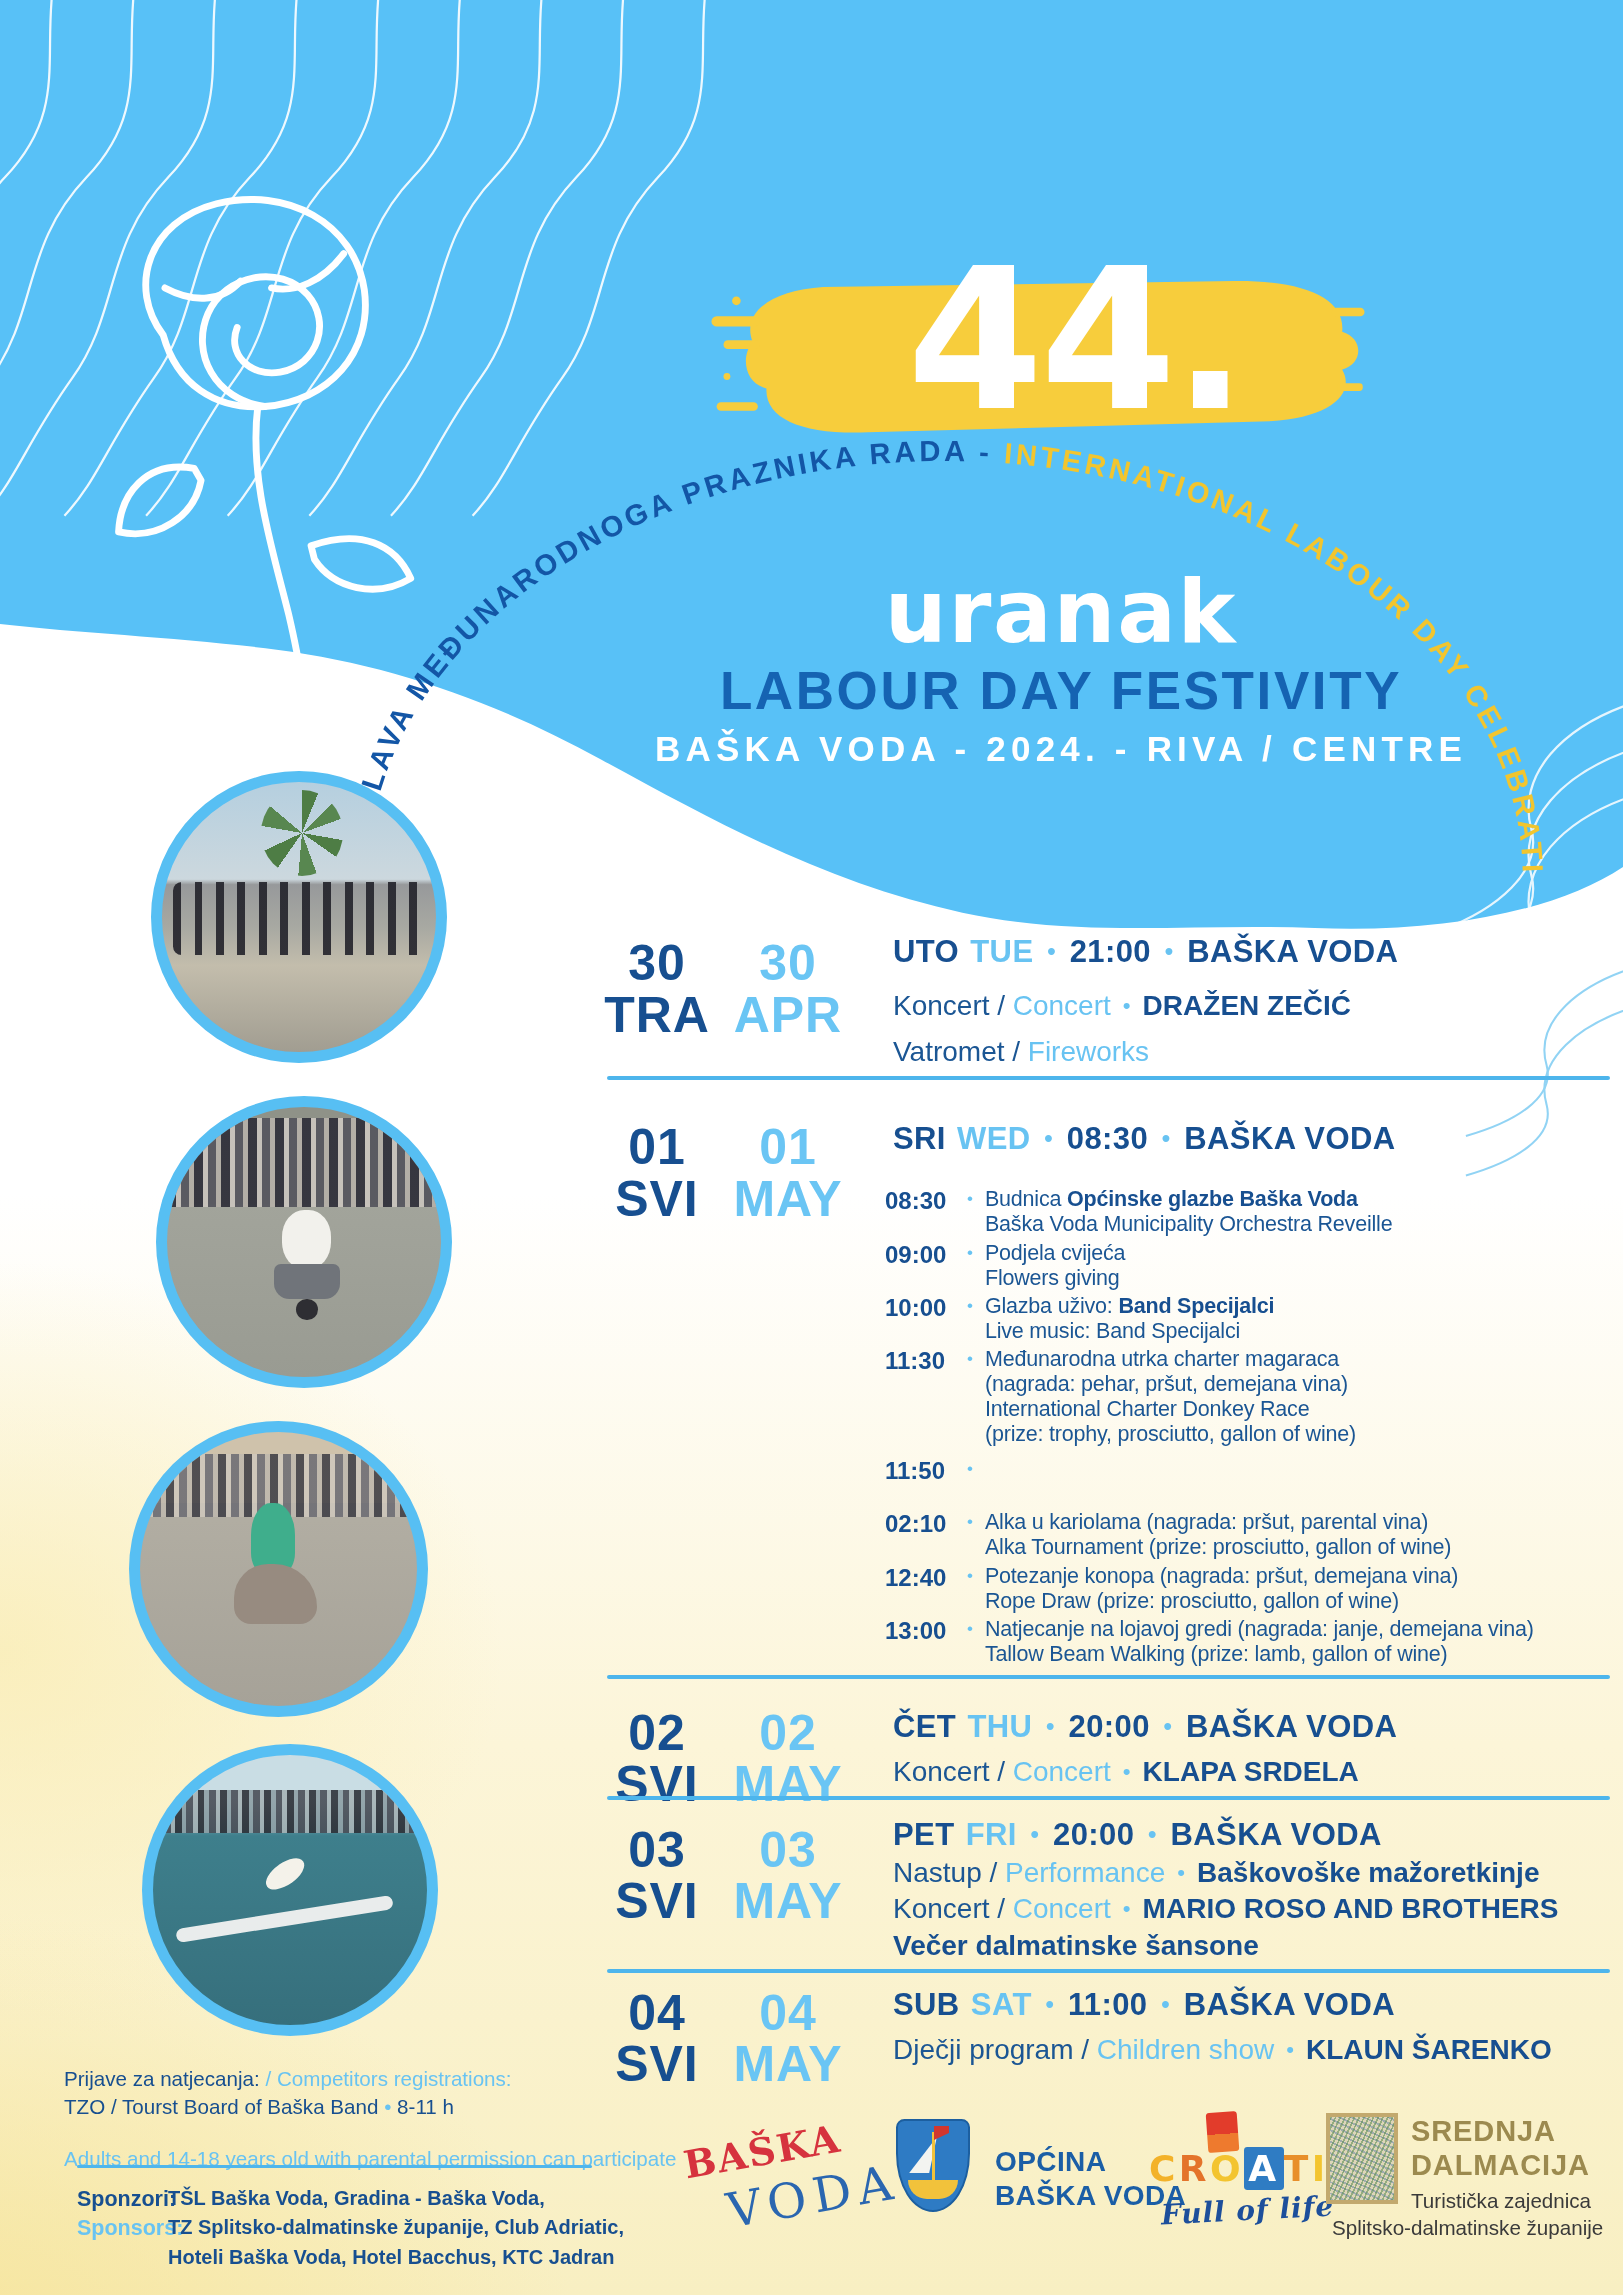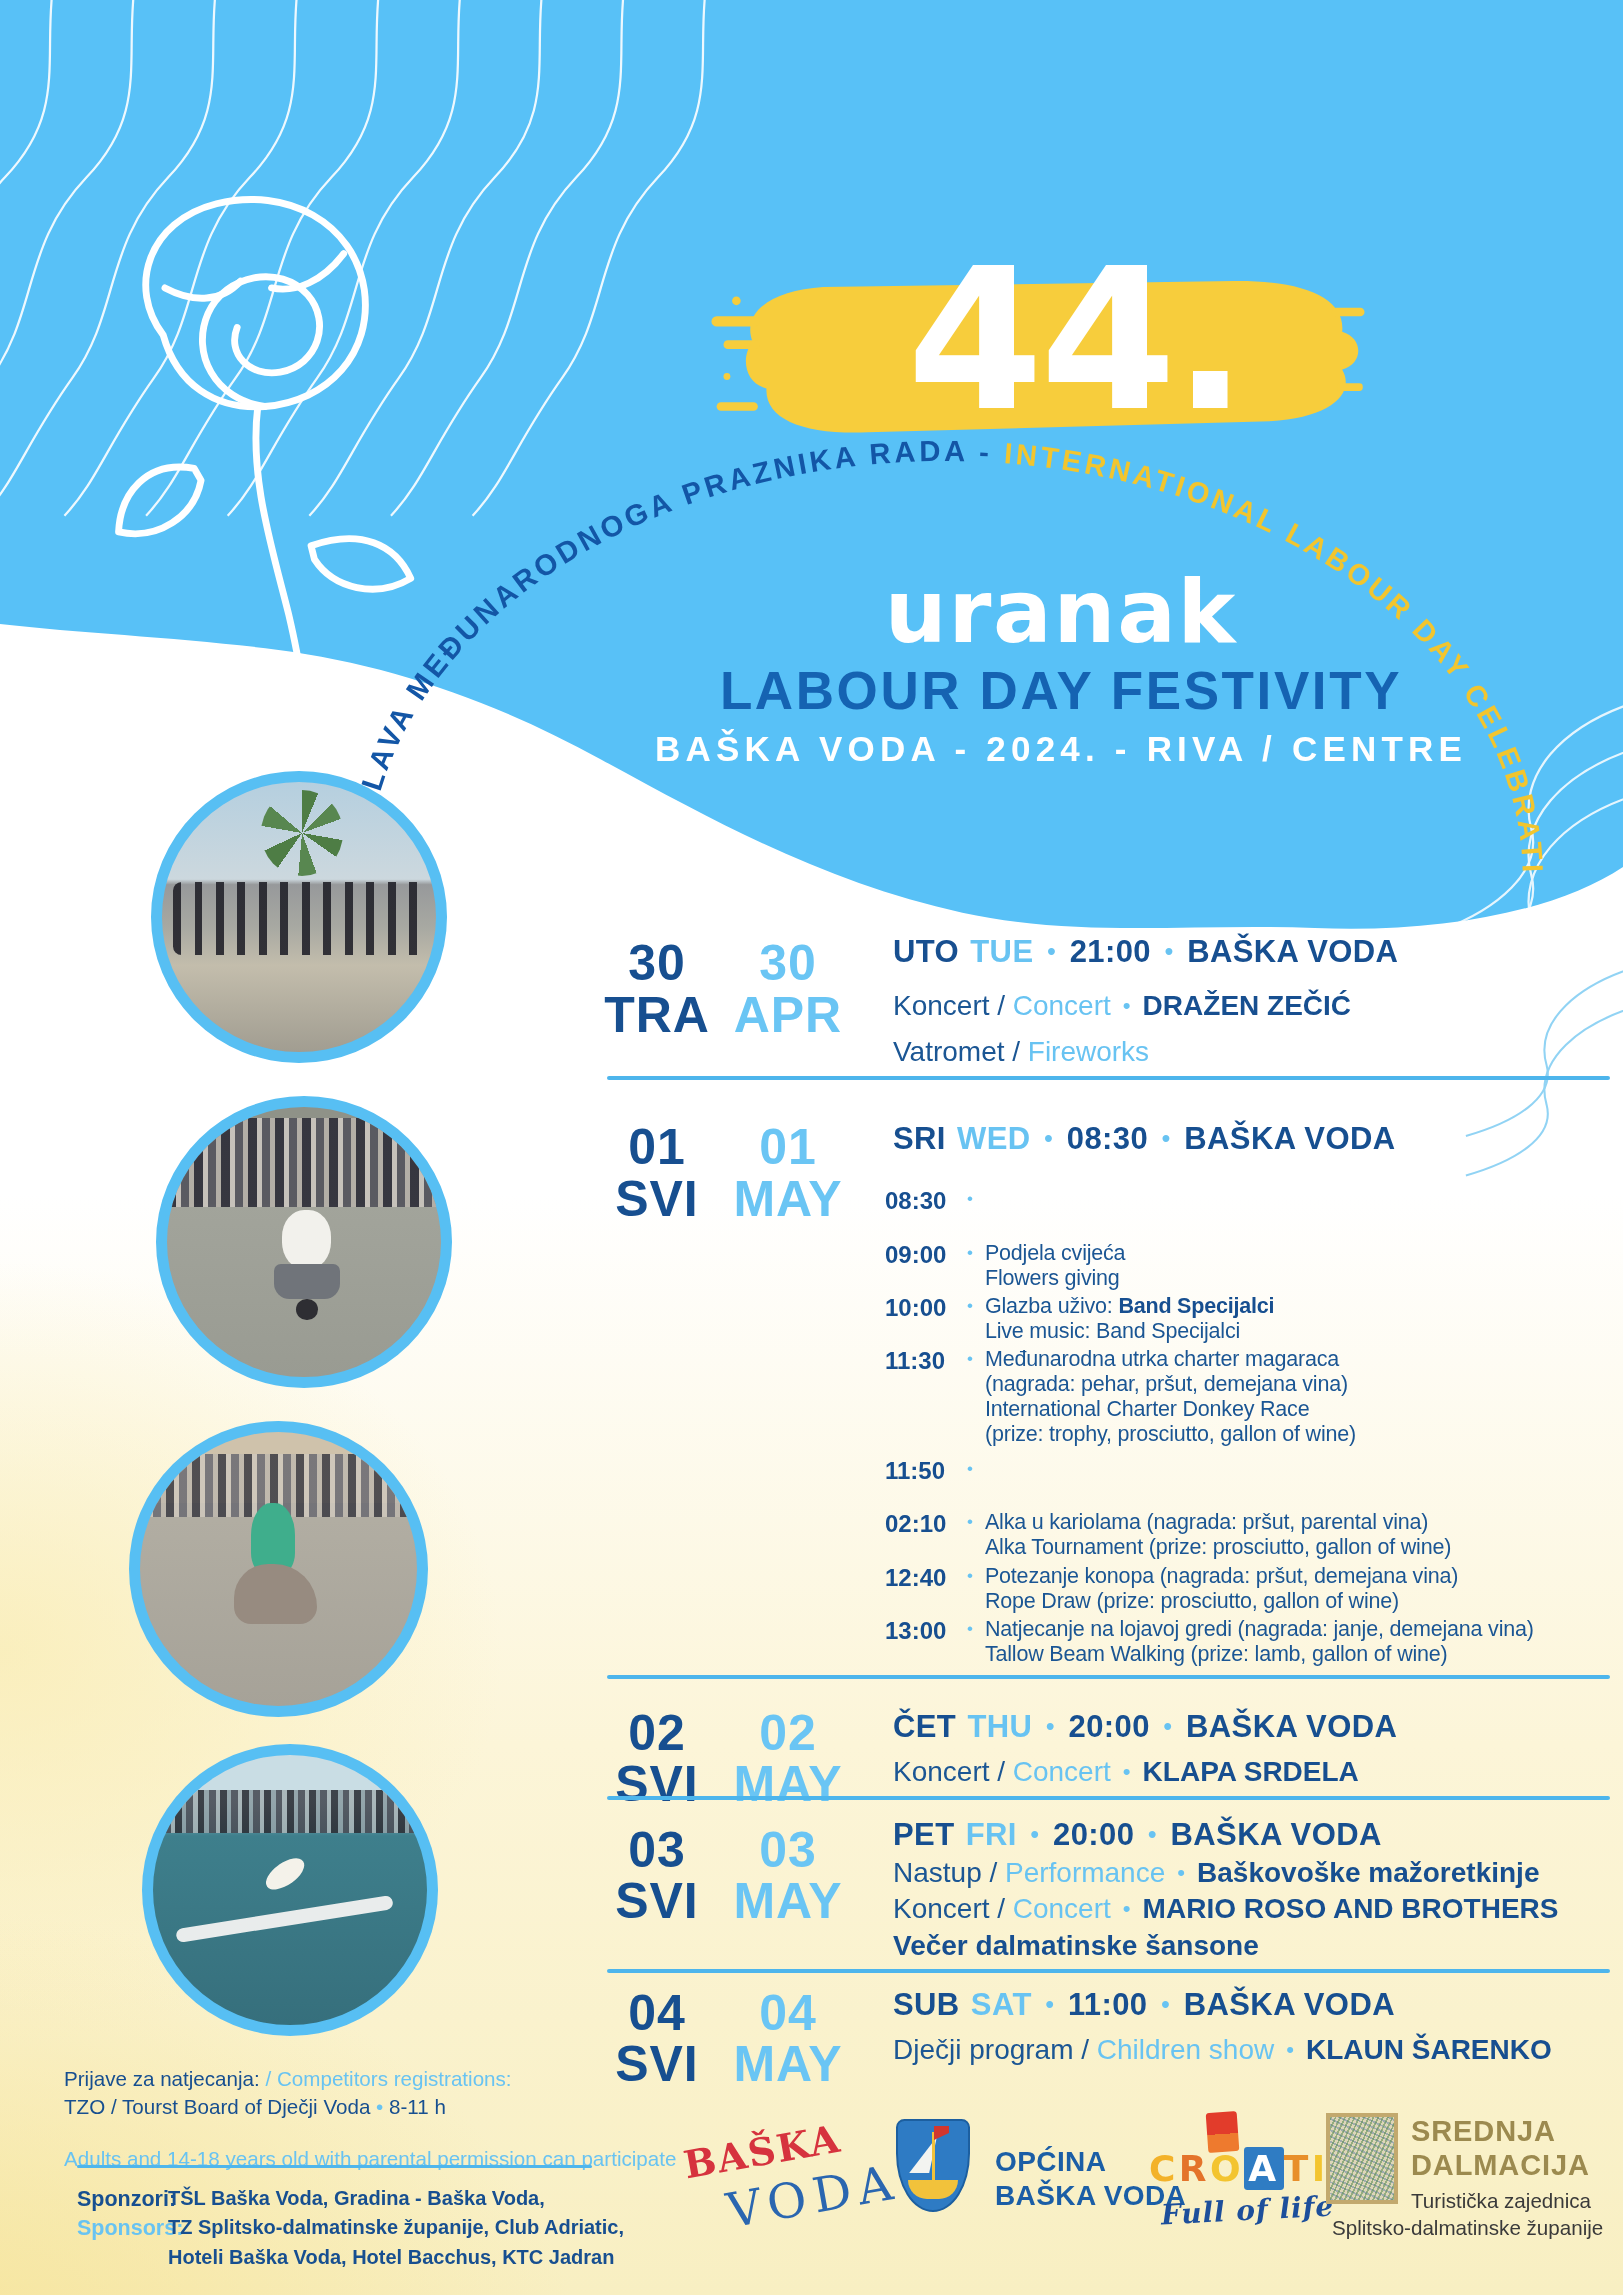--- a/index.html
+++ b/index.html
@@ -231,20 +231,24 @@
   <div class="dmon dnum navy" style="top:1174px">SVI</div>
   <div class="dnum c2 dates-light" style="top:1122px">01</div>
   <div class="dmon dnum c2 dates-light" style="top:1174px">MAY</div>
   <div class="ehead" style="top:1122px">
     <span class="navy">SRI</span><span class="den lblue">WED</span><span class="sep">•</span><span class="navy">08:30</span><span class="sep">•</span><span class="navy">BAŠKA VODA</span>
   </div>
 
   <div class="item" style="top:1187px">
     <span class="itime">08:30</span>
     <span class="ibullet">•</span>
+    <div class="itext">
+      <div class="l"><span>Budnica </span><b>Općinske glazbe Baška Voda</b></div>
+      <div class="l">Baška Voda Municipality Orchestra Reveille</div>
+    </div>
   </div>
   <div class="item" style="top:1241px">
     <span class="itime">09:00</span>
     <span class="ibullet">•</span>
     <div class="itext">
       <div class="l"><span>Podjela cvijeća</span><b></b></div>
       <div class="l">Flowers giving</div>
     </div>
   </div>
   <div class="item" style="top:1294px">
@@ -334,21 +338,21 @@
   </div>
   <div class="erow" style="top:2034px">
     <span class="hr">Dječji program /</span><span class="en">Children show</span><span class="sep2">•</span><b>KLAUN ŠARENKO</b>
   </div>
 
   <div class="freg b1" style="top:2068px">
     <span class="navy">Prijave za natjecanja:</span>
     <span class="lblue">/ Competitors registrations:</span>
   </div>
   <div class="freg" style="top:2096px">
-    <span class="navy">TZO / Tourst Board of Dječji Voda</span>
+    <span class="navy">TZO / Tourst Board of Baška Band</span>
     <span class="lblue">•</span>
     <span class="navy">8-11 h</span>
   </div>
   <div class="freg lblue" style="top:2148px">Adults and 14-18 years old with parental permission can participate</div>
   <div class="fdivider"></div>
   <div class="slabel navy" style="top:2187px">Sponzori:</div>
   <div class="slabel lblue" style="top:2216px">Sponsors:</div>
   <div class="sline" style="top:2187px">TŠL Baška Voda,  Gradina - Baška Voda,</div>
   <div class="sline" style="top:2216px">TZ Splitsko-dalmatinske županije,  Club Adriatic,</div>
   <div class="sline" style="top:2246px">Hoteli Baška Voda,  Hotel Bacchus,  KTC Jadran</div>

